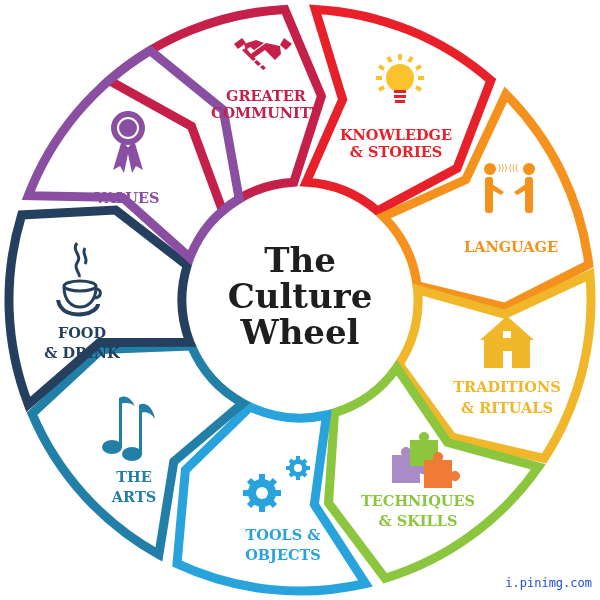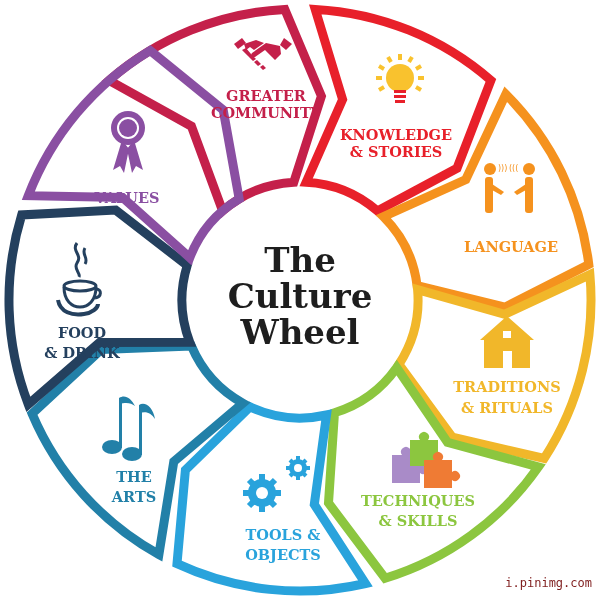--- a/index.html
+++ b/index.html
@@ -1,21 +1,21 @@
 <!DOCTYPE html>
 <html><head>
 <meta charset="utf-8">
 <style>
   html,body{margin:0;padding:0;background:#ffffff;}
   body{width:600px;height:600px;position:relative;overflow:hidden;font-family:"DejaVu Serif","Liberation Serif",serif;}
   #wheel{position:absolute;left:0;top:0;width:600px;height:600px;}
   .seg-path{fill:none;stroke-width:9;stroke-linejoin:miter;}
   .lbl{font-family:"DejaVu Serif","Liberation Serif",serif;font-weight:bold;font-size:14.5px;text-anchor:middle;}
   .center-title{font-family:"DejaVu Serif","Liberation Serif",serif;font-weight:bold;font-size:34px;text-anchor:middle;fill:#1e1e1e;}
-  .watermark{position:absolute;right:8px;bottom:10px;font-family:"DejaVu Sans Mono","Liberation Mono",monospace;font-size:12px;color:#7f1d1d;}
+  .watermark{position:absolute;right:8px;bottom:10px;font-family:"DejaVu Sans Mono","Liberation Mono",monospace;font-size:12px;color:#1d4ed8;}
 </style>
 </head>
 <body>
 
 <svg id="wheel" viewBox="0 0 600 600">
   <g id="segments">
       <path d="M109.1,80.4 A291,291 0 0 1 284.8,9.4 L321.4,96.1 L293.8,182.2 A118,118 0 0 0 222.6,210.9 L191.4,126.2 Z" class="seg-path" stroke="#c4204a"></path>
       <path d="M315.2,9.4 A291,291 0 0 1 490.9,80.4 L457.0,168.2 L377.4,210.9 A118,118 0 0 0 306.2,182.2 L342.6,99.5 Z" class="seg-path" stroke="#e8202a"></path>
       <path d="M505.8,94.2 A291,291 0 0 1 588.8,264.5 L504.9,307.2 L417.1,285.6 A118,118 0 0 0 383.4,216.6 L465.8,179.5 Z" class="seg-path" stroke="#f5921e"></path>
       <path d="M589.9,274.6 A291,291 0 0 1 544.1,458.5 L452.3,437.2 L399.0,364.3 A118,118 0 0 0 417.6,289.7 L504.5,314.3 Z" class="seg-path" stroke="#f1b72a"></path>

